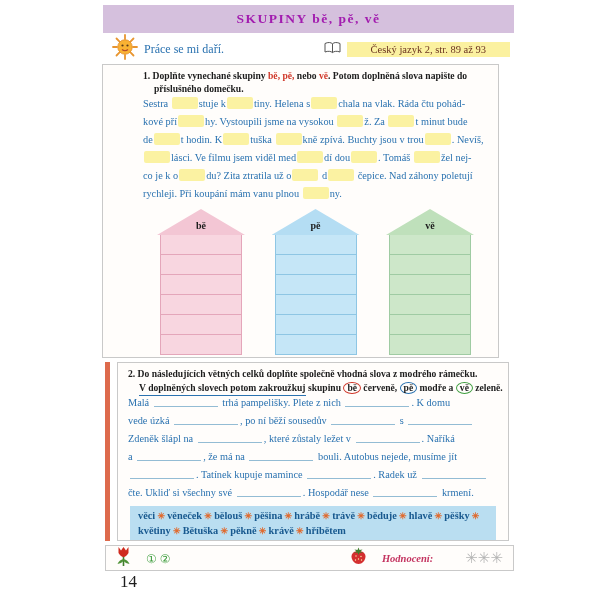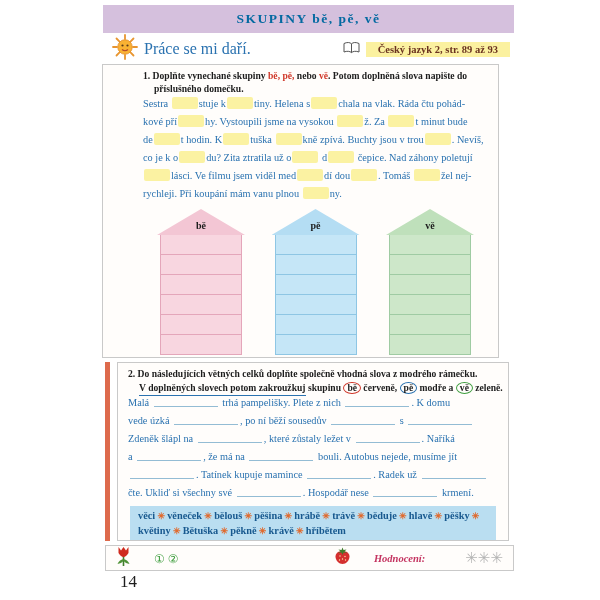--- a/index.html
+++ b/index.html
@@ -2,28 +2,28 @@
 <html><head>
 <meta charset="utf-8">
 <style>
   html,body{margin:0;padding:0;}
   .page{position:relative;width:600px;height:600px;background:#ffffff;
         font-family:"Liberation Serif","DejaVu Serif",serif;color:#1d1d1d;overflow:hidden;}
 
   
   .banner{position:absolute;left:103px;top:5px;width:411px;height:28px;background:#d5c0dd;
           display:flex;align-items:center;justify-content:center;}
-  .banner .title{font-weight:bold;font-size:13.5px;letter-spacing:1.5px;color:#0369a1;}
+  .banner .title{font-weight:bold;font-size:13.5px;letter-spacing:1.5px;color:#a21caf;}
 
   
   .subheader{position:absolute;left:112px;top:36px;width:398px;height:26px;
              display:flex;align-items:center;justify-content:space-between;}
   .sub-left,.sub-right{display:flex;align-items:center;gap:6px;}
-  .motto{color:#2a72b0;font-size:16px;}
-  .ref{background:#fbf1a0;color:#6a3220;font-weight:bold;font-size:10.5px;padding:2px 12px;}
+  .motto{color:#2a72b0;font-size:12px;}
+  .ref{background:#fbf1a0;color:#6a3220;font-weight:normal;font-size:10.5px;padding:2px 24px;}
 
   
   .exbar{position:absolute;width:5px;background:#dd6a4c;}
   .exbox{position:absolute;border:1px solid #c9c9c9;background:#fffdfb;box-sizing:border-box;
          padding:5px 10px 0 10px;overflow:hidden;}
   #ex1-bar{left:105px;top:64px;height:294px;}
   #ex1-box{left:102px;top:64px;width:397px;height:294px;padding-left:40px;}
   #ex2-bar{left:105px;top:362px;height:179px;}
   #ex2-box{left:117px;top:362px;width:392px;height:179px;}
 
@@ -57,21 +57,21 @@
 
   
   .wordbox{margin:4px 2px 0 2px;background:#badef1;padding:3px 8px;
            font-weight:bold;font-size:10.3px;line-height:14.5px;color:#18598f;}
   .wsep{color:#e06a2e;font-size:9px;}
 
   
   .footerbox{position:absolute;left:105px;top:545px;width:409px;height:26px;border:1px solid #c9c9c9;
              box-sizing:border-box;display:flex;align-items:center;justify-content:space-between;
              padding:0 10px;background:#fffdfb;}
-  .f-left,.f-right{display:flex;align-items:center;gap:23px;}
+  .f-left,.f-right{display:flex;align-items:center;gap:15px;}
   .tasknum{color:#3f9e3f;font-size:12px;}
   .rating-label{color:#c43360;font-style:italic;font-weight:bold;font-size:10.5px;margin-right:17px;}
   .rstar{color:#b5b5b5;font-size:15px;line-height:15px;}
 
   .pagenum{position:absolute;left:120px;top:572px;font-size:17px;color:#1d1d1d;}
 </style>
 </head>
 <body>
 
 <div class="page">
@@ -116,22 +116,22 @@
   <div class="exbar" id="ex1-bar"></div>
   <div class="exbox" id="ex1-box">
     <div class="instr">
       <span>1.</span>
       <span>Doplňte vynechané skupiny </span><span class="grp-red">bě, pě,</span><span> nebo </span><span class="grp-red">vě</span><span>. Potom doplněná slova napište do příslušného domečku.</span>
     </div>
     <div class="bluetext" id="ex1-lines">
         <div class="txtline">Sestra <span class="blank-y"></span>stuje k<span class="blank-y"></span>tiny. Helena s<span class="blank-y"></span>chala na vlak. Ráda čtu pohád-</div>
         <div class="txtline">kové pří<span class="blank-y"></span>hy. Vystoupili jsme na vysokou <span class="blank-y"></span>ž. Za <span class="blank-y"></span>t minut bude</div>
         <div class="txtline">de<span class="blank-y"></span>t hodin. K<span class="blank-y"></span>tuška <span class="blank-y"></span>kně zpívá. Buchty jsou v trou<span class="blank-y"></span>. Nevíš,</div>
+        <div class="txtline"><span class="blank-y"></span>lásci. Ve filmu jsem viděl med<span class="blank-y"></span>dí dou<span class="blank-y"></span>. Tomáš <span class="blank-y"></span>žel nej-</div>
         <div class="txtline">co je k o<span class="blank-y"></span>du? Zita ztratila už o<span class="blank-y"></span> d<span class="blank-y"></span> čepice. Nad záhony poletují</div>
-        <div class="txtline"><span class="blank-y"></span>lásci. Ve filmu jsem viděl med<span class="blank-y"></span>dí dou<span class="blank-y"></span>. Tomáš <span class="blank-y"></span>žel nej-</div>
         <div class="txtline">rychleji. Při koupání mám vanu plnou <span class="blank-y"></span>ny.</div>
       </div>
     <div class="houses" id="houses">
         <div class="house" style="--body: #f8d6e0; --line: #e4a6ba; --roof: #f3c6d4;">
           <div class="roof"></div>
           <div class="roof-label">bě</div>
           <div class="hbody">
             <div class="hrow"></div>
             <div class="hrow"></div>
             <div class="hrow"></div>

